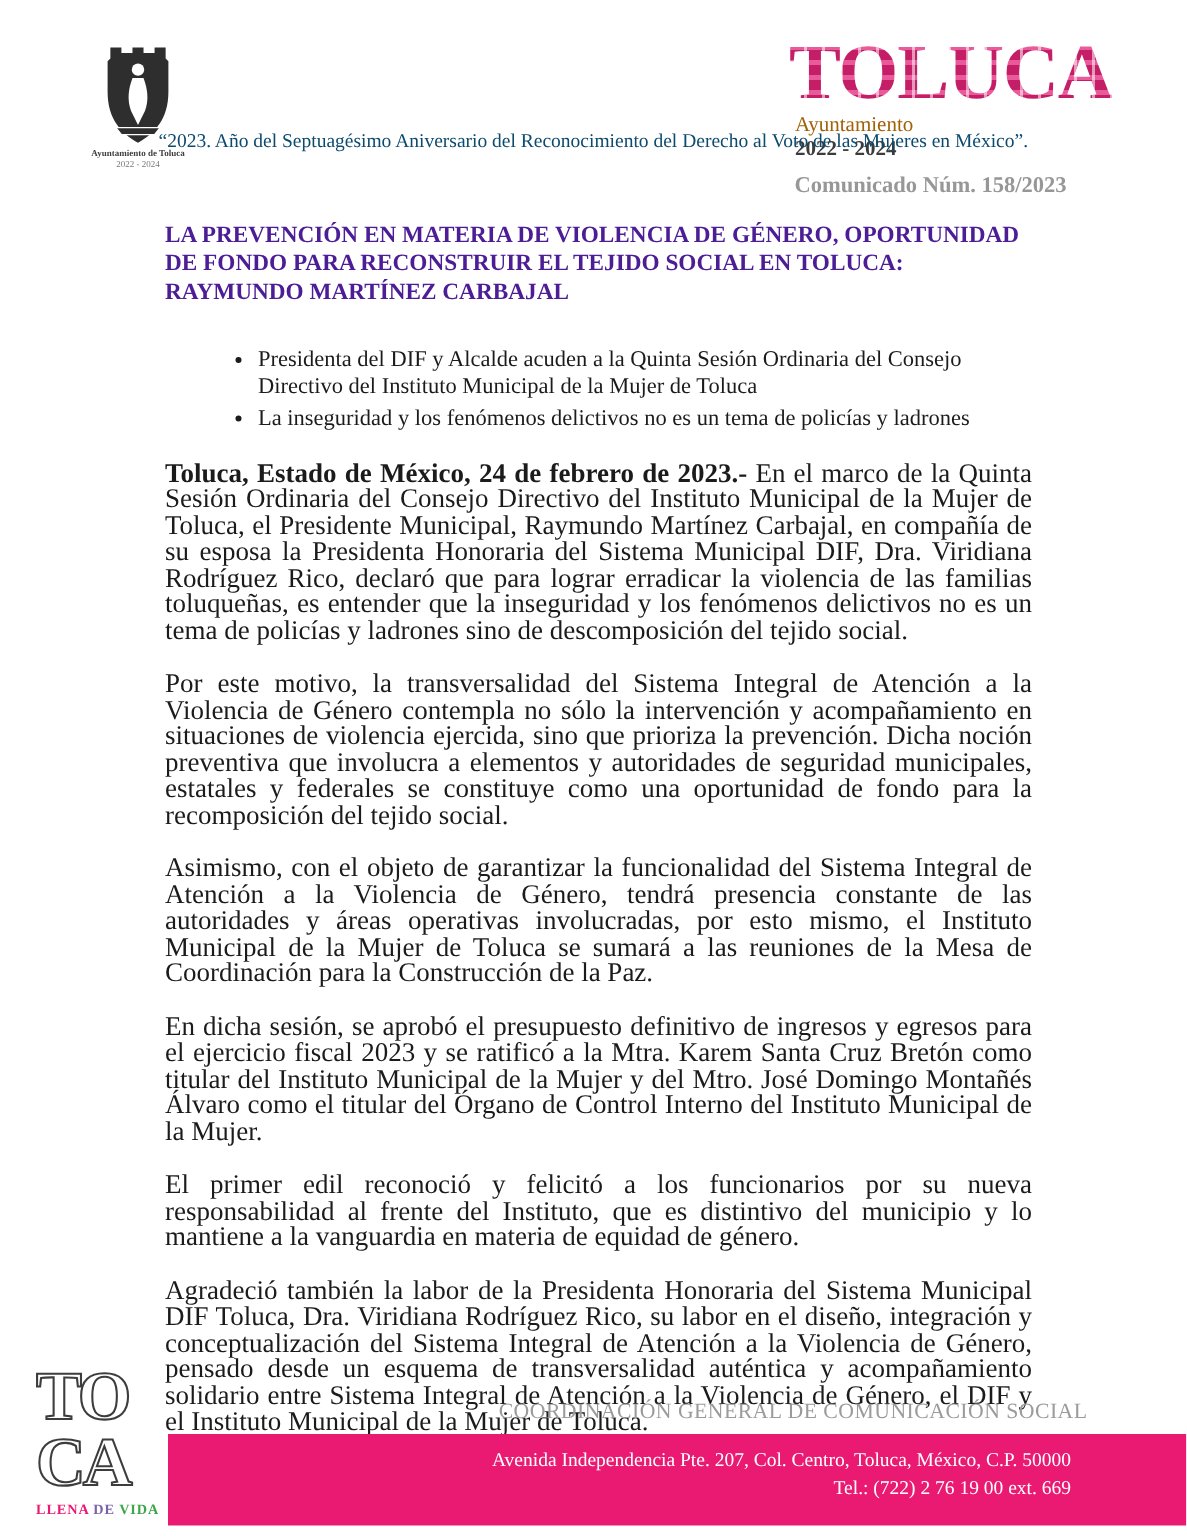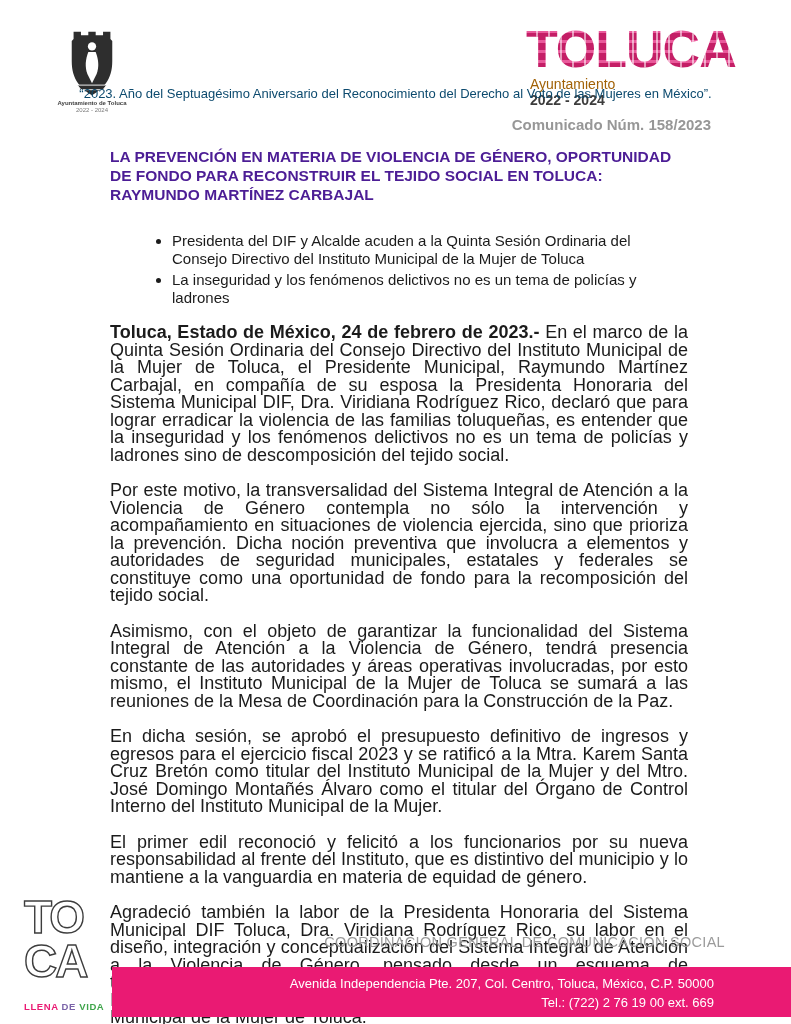--- a/index.html
+++ b/index.html
@@ -4,20 +4,21 @@
 <style>
   html, body { margin: 0; padding: 0; background: #ffffff; }
   body { font-family: "Liberation Sans", sans-serif; }
   .page {
     position: relative;
     width: 791px;
     height: 1024px;
     background: #ffffff;
     overflow: hidden;
     margin: 0 auto;
+    font-family: Liberation Serif, serif;
   }
 
   
   .crest {
     position: absolute;
     left: 56px;
     top: 28px;
     width: 72px;
     text-align: center;
   }
@@ -122,21 +123,21 @@
   }
   .v-logo .row {
     font-size: 46px;
     line-height: 44px;
     font-weight: 800;
     letter-spacing: -2px;
     color: transparent;
     -webkit-text-stroke: 1.4px var(--outline_dark, #3d3d3d);
   }
   .v-logo .tagline {
-    margin-top: 18px;
+    margin-top: 5px;
     font-size: 9.5px;
     font-weight: bold;
     letter-spacing: 0.6px;
     white-space: nowrap;
   }
   .tag-pink   { color: var(--brand_pink, #EA1A73); }
   .tag-purple { color: var(--tag_purple, #7A63A8); }
   .tag-green  { color: var(--tag_green, #3FA54B); }
 
   .dept {
@@ -146,21 +147,21 @@
     font-size: 14.5px;
     letter-spacing: 0.3px;
     color: #9b9b9b;
     white-space: nowrap;
   }
   .addr-bar {
     position: absolute;
     left: 112px;
     right: 0;
     bottom: 7px;
-    height: 50px;
+    height: 61px;
     box-sizing: border-box;
     background: var(--brand_pink, #EA1A73);
     color: #ffffff;
     text-align: right;
     padding: 7px 77px 0 0;
     font-size: 13px;
     line-height: 19px;
   }
 </style>
 </head>

